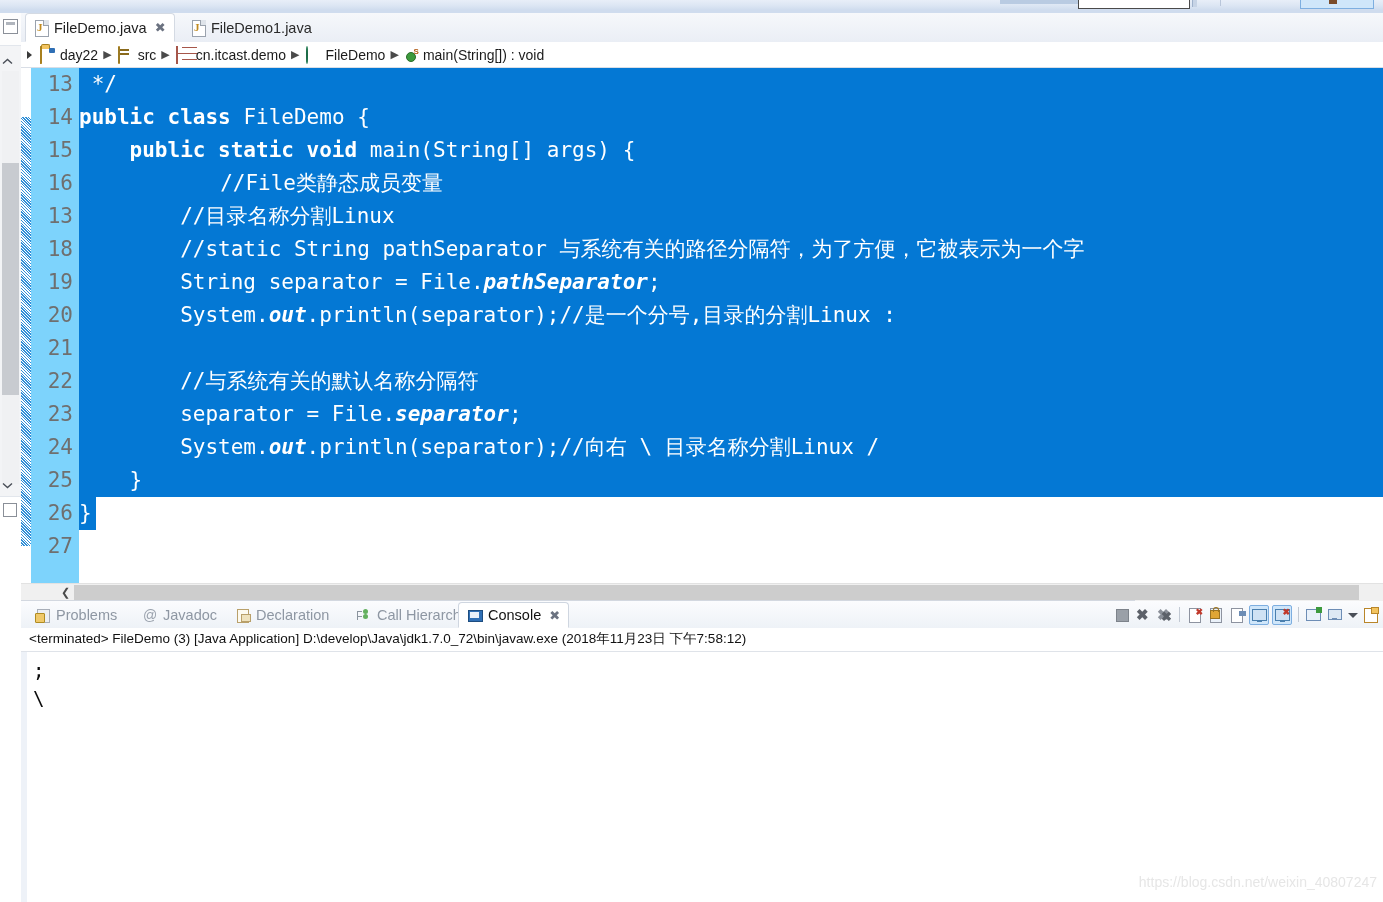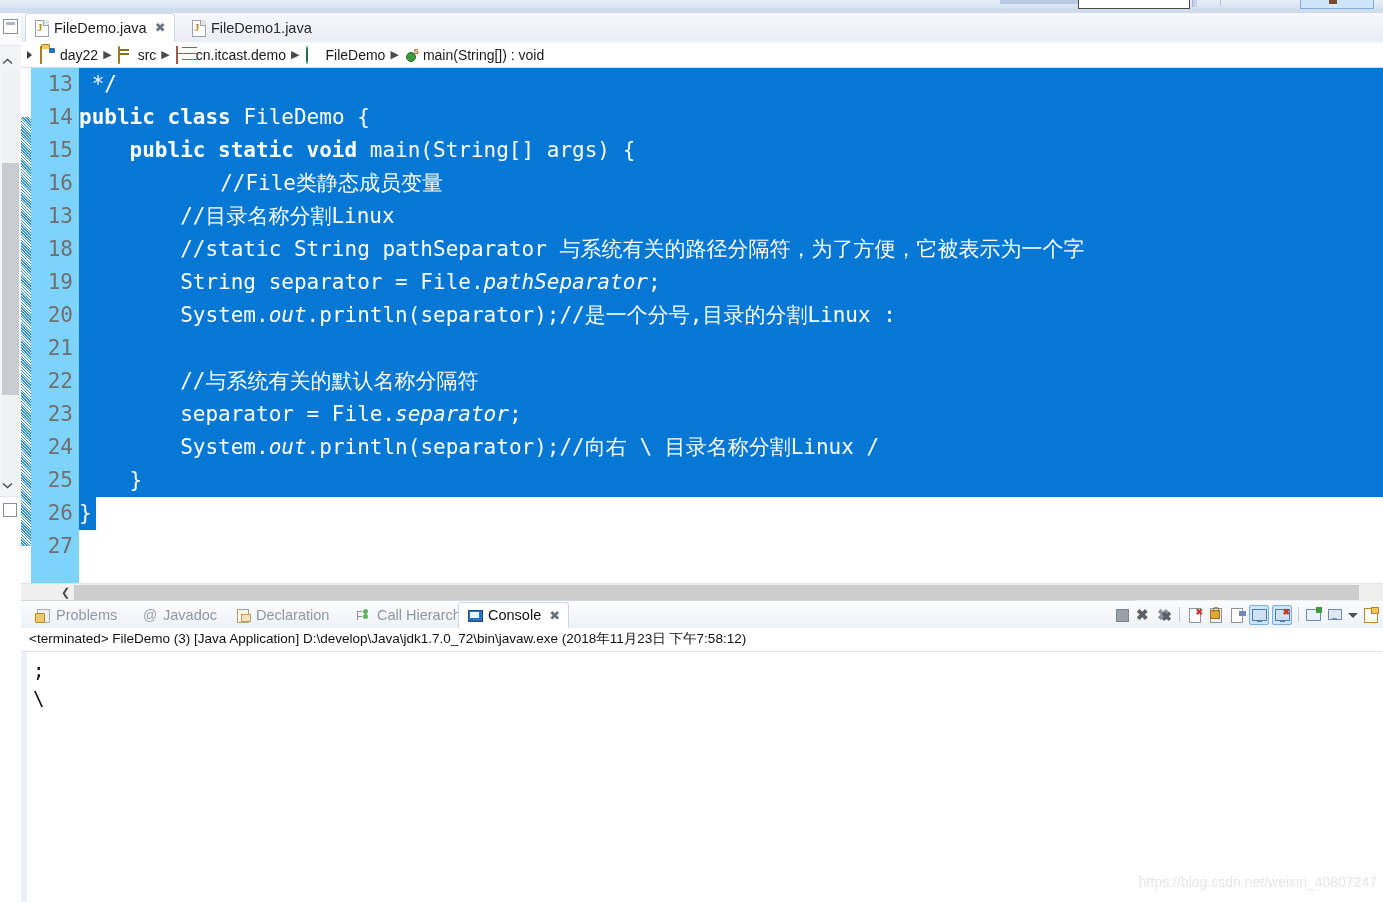--- a/index.html
+++ b/index.html
@@ -97,21 +97,21 @@
   .chgbar .mark{position:absolute;left:0;width:10px;
     background-image:repeating-linear-gradient(45deg,#2f8fd8 0 1px,#ffffff 1px 2px);
     background-color:#6fb3e4;}
   .gutter{position:absolute;left:10px;top:0;width:48px;height:515px;background:#7dd3fc;}
   .gnum{position:absolute;right:6px;width:42px;text-align:right;font-size:21px;line-height:33px;
     color:#6f6f6f;font-family:"DejaVu Sans Mono", monospace;}
   .codearea{position:absolute;left:58px;top:0;width:1304px;height:515px;background:#fff;overflow:hidden;}
   .cline{position:absolute;left:0;height:33px;line-height:33px;white-space:pre;
     font-family:"DejaVu Sans Mono", monospace;font-size:21px;color:#fff;}
   .sel{position:absolute;background:#0478d4;}
-  .bi{font-weight:normal;font-style:italic;}
+  .bi{font-weight:bold;font-style:italic;}
   .bold{font-weight:bold;}
 
   .hscroll{position:absolute;left:0;top:570px;width:1362px;height:17px;background:#f0f0f0;
     border-top:1px solid #e2e2e2;}
   .hscroll .lbtn{position:absolute;left:36px;top:0;width:17px;height:17px;background:#f0f0f0;
     display:flex;align-items:center;justify-content:center;font-size:11px;color:#4a4a4a;}
   .hscroll .thumb{position:absolute;left:53px;top:1px;width:1285px;height:15px;background:#cdcdcd;}
 
   
   .bottom-part{position:absolute;left:21px;top:600px;width:1114px;height:302px;background:#fff;

